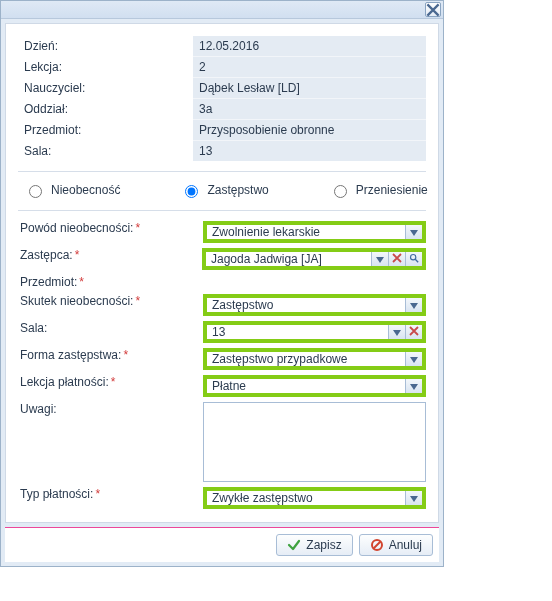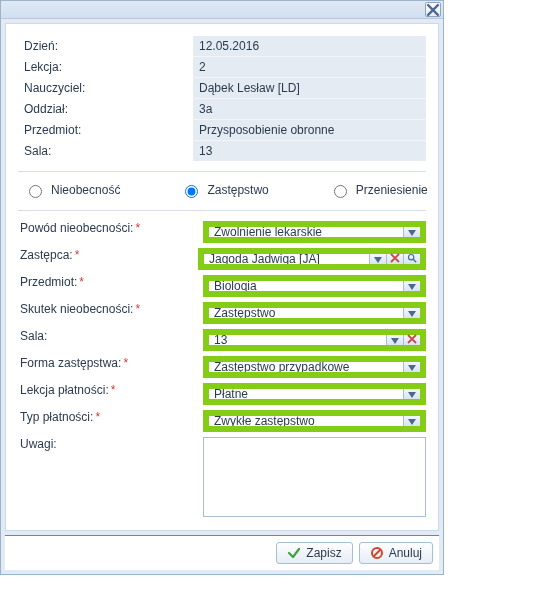--- a/index.html
+++ b/index.html
@@ -98,21 +98,21 @@
   .field-wrap {
     flex: 1;
     display: flex;
     gap: 2px;
     align-items: stretch;
   }
   .ext-input, .ext-combo {
     flex: 1;
     display: flex;
     background: #fff;
-    border: 6px solid #84cc16;
+    border: 4px solid #84cc16;
     height: 22px;
   }
   .ext-input input, .ext-combo input {
     border: none;
     outline: none;
     flex: 1;
     padding: 0 5px;
     font: inherit;
     color: #2b3b4f;
     background: transparent;
@@ -264,30 +264,20 @@
                 </svg></span>
           </div>
         </div>
       </div>
     </div>
 
     <div class="form-row">
       <div class="flabel">
         <span>Przedmiot:</span><span class="req">*</span>
       </div>
-      <div class="field-wrap">
-        <div class="ext-combo">
-          <input value="Biologia" style="">
-          <div class="trigger">
-            <span><svg viewBox="0 0 8 6">
-                  <path d="M0 0 L8 0 L4 6 Z" fill="#4a6890"></path>
-                </svg></span>
-          </div>
-        </div>
-      </div>
     </div>
 
     <div class="form-row">
       <div class="flabel">
         <span>Skutek nieobecności:</span><span class="req">*</span>
       </div>
       <div class="field-wrap">
         <div class="ext-combo">
           <input value="Zastępstwo" style="">
           <div class="trigger">
@@ -345,42 +335,42 @@
           <input value="Płatne" style="">
           <div class="trigger">
             <span><svg viewBox="0 0 8 6">
                   <path d="M0 0 L8 0 L4 6 Z" fill="#4a6890"></path>
                 </svg></span>
           </div>
         </div>
       </div>
     </div>
 
+    <div class="form-row" style="align-items:flex-start;">
+      <div class="flabel">
+        <span>Uwagi:</span>
+      </div>
+      <div class="field-wrap">
+        <textarea class="ext-ta" style=""></textarea>
+      </div>
+    </div>
+
     <div class="form-row">
       <div class="flabel">
         <span>Typ płatności:</span><span class="req">*</span>
       </div>
       <div class="field-wrap">
         <div class="ext-combo">
           <input value="Zwykłe zastępstwo" style="">
           <div class="trigger">
             <span><svg viewBox="0 0 8 6">
                   <path d="M0 0 L8 0 L4 6 Z" fill="#4a6890"></path>
                 </svg></span>
           </div>
         </div>
-      </div>
-    </div>
-
-    <div class="form-row" style="align-items:flex-start;">
-      <div class="flabel">
-        <span>Uwagi:</span>
-      </div>
-      <div class="field-wrap">
-        <textarea class="ext-ta" style=""></textarea>
       </div>
     </div>
 
   </div>
 
   <div class="footer">
     <button class="btn">
       <span class="ico">
         <svg viewBox="0 0 14 14">
             <path d="M2 7 L6 11 L12 3" stroke="#3fa23f" stroke-width="2.2" fill="none" stroke-linecap="round" stroke-linejoin="round"></path>

